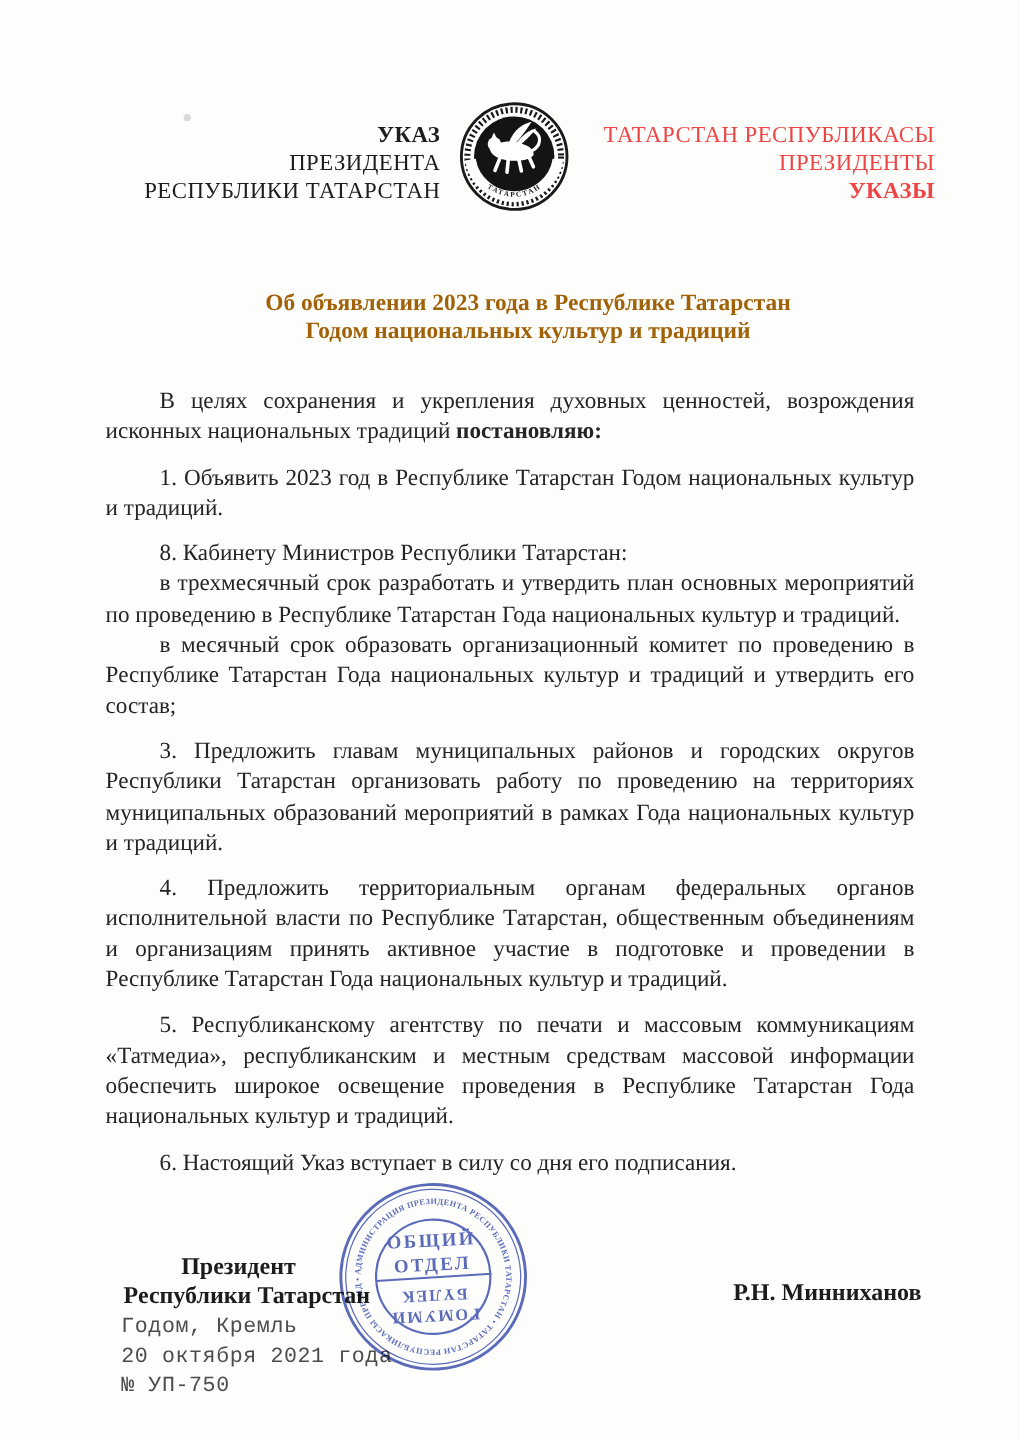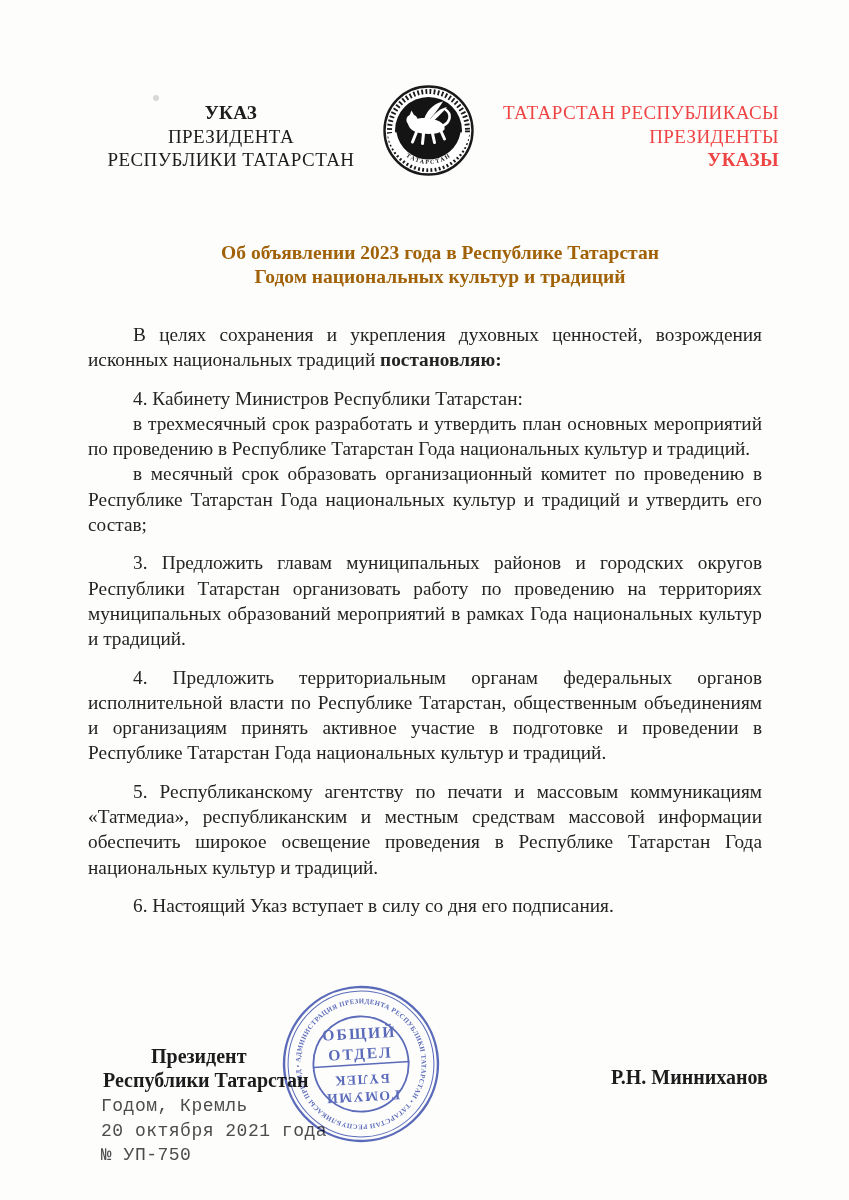--- a/index.html
+++ b/index.html
@@ -7,21 +7,21 @@
     position:relative;
     width:849px;height:1200px;
     margin:0 auto;
     background:#fdfdfc;
     overflow:hidden;
     font-family:"Liberation Serif","DejaVu Serif",serif;
     color:#262626;
   }
   
   .doc-header{position:absolute;top:101px;left:0;width:849px;}
-  .hdr-left{position:absolute;left:95px;top:0;width:272px;text-align:center;
+  .hdr-left{position:absolute;left:95px;top:0;width:272px;text-align:right;
     font-size:19px;line-height:23.5px;letter-spacing:.4px;color:#1d1d1d;}
   .hdr-left .l1{font-weight:bold;}
   .hdr-right{position:absolute;left:487px;top:0;width:292px;text-align:right;
     font-size:19px;line-height:23.5px;letter-spacing:.4px;color:#ef4444;}
   .hdr-right .l3{font-weight:bold;}
   .emblem{position:absolute;left:382px;top:-17px;width:93px;height:93px;}
   
   .doc-title{position:absolute;top:241px;left:103px;width:674px;text-align:center;
     font-weight:bold;font-size:19.5px;line-height:24px;color:#a16207;}
   
@@ -98,22 +98,23 @@
 
   <div class="doc-title">
     <div>Об объявлении 2023 года в Республике Татарстан</div>
     <div>Годом национальных культур и традиций</div>
   </div>
 
   <div class="doc-body">
     <p><span>В целях сохранения и укрепления духовных ценностей, возрождения исконных национальных традиций </span><span class="bold">постановляю:</span></p>
     <div>
 
+        <p class="spaced">1. Объявить 2023 год в Республике Татарстан Годом национальных культур и традиций.</p>
 
-        <p class="spaced">4. Кабинету Министров Республики Татарстан:</p>
+        <p class="spaced">8. Кабинету Министров Республики Татарстан:</p>
 
         <p>в трехмесячный срок разработать и утвердить план основных мероприятий по проведению в Республике Татарстан Года национальных культур и традиций.</p>
 
         <p>в месячный срок образовать организационный комитет по проведению в Республике Татарстан Года национальных культур и традиций и утвердить его состав;</p>
 
         <p class="spaced">3. Предложить главам муниципальных районов и городских округов Республики Татарстан организовать работу по проведению на территориях муниципальных образований мероприятий в рамках Года национальных культур и традиций.</p>
 
         <p class="spaced">4. Предложить территориальным органам федеральных органов исполнительной власти по Республике Татарстан, общественным объединениям и организациям принять активное участие в подготовке и проведении в Республике Татарстан Года национальных культур и традиций.</p>
 
         <p class="spaced">5. Республиканскому агентству по печати и массовым коммуникациям «Татмедиа», республиканским и местным средствам массовой информации обеспечить широкое освещение проведения в Республике Татарстан Года национальных культур и традиций.</p>

